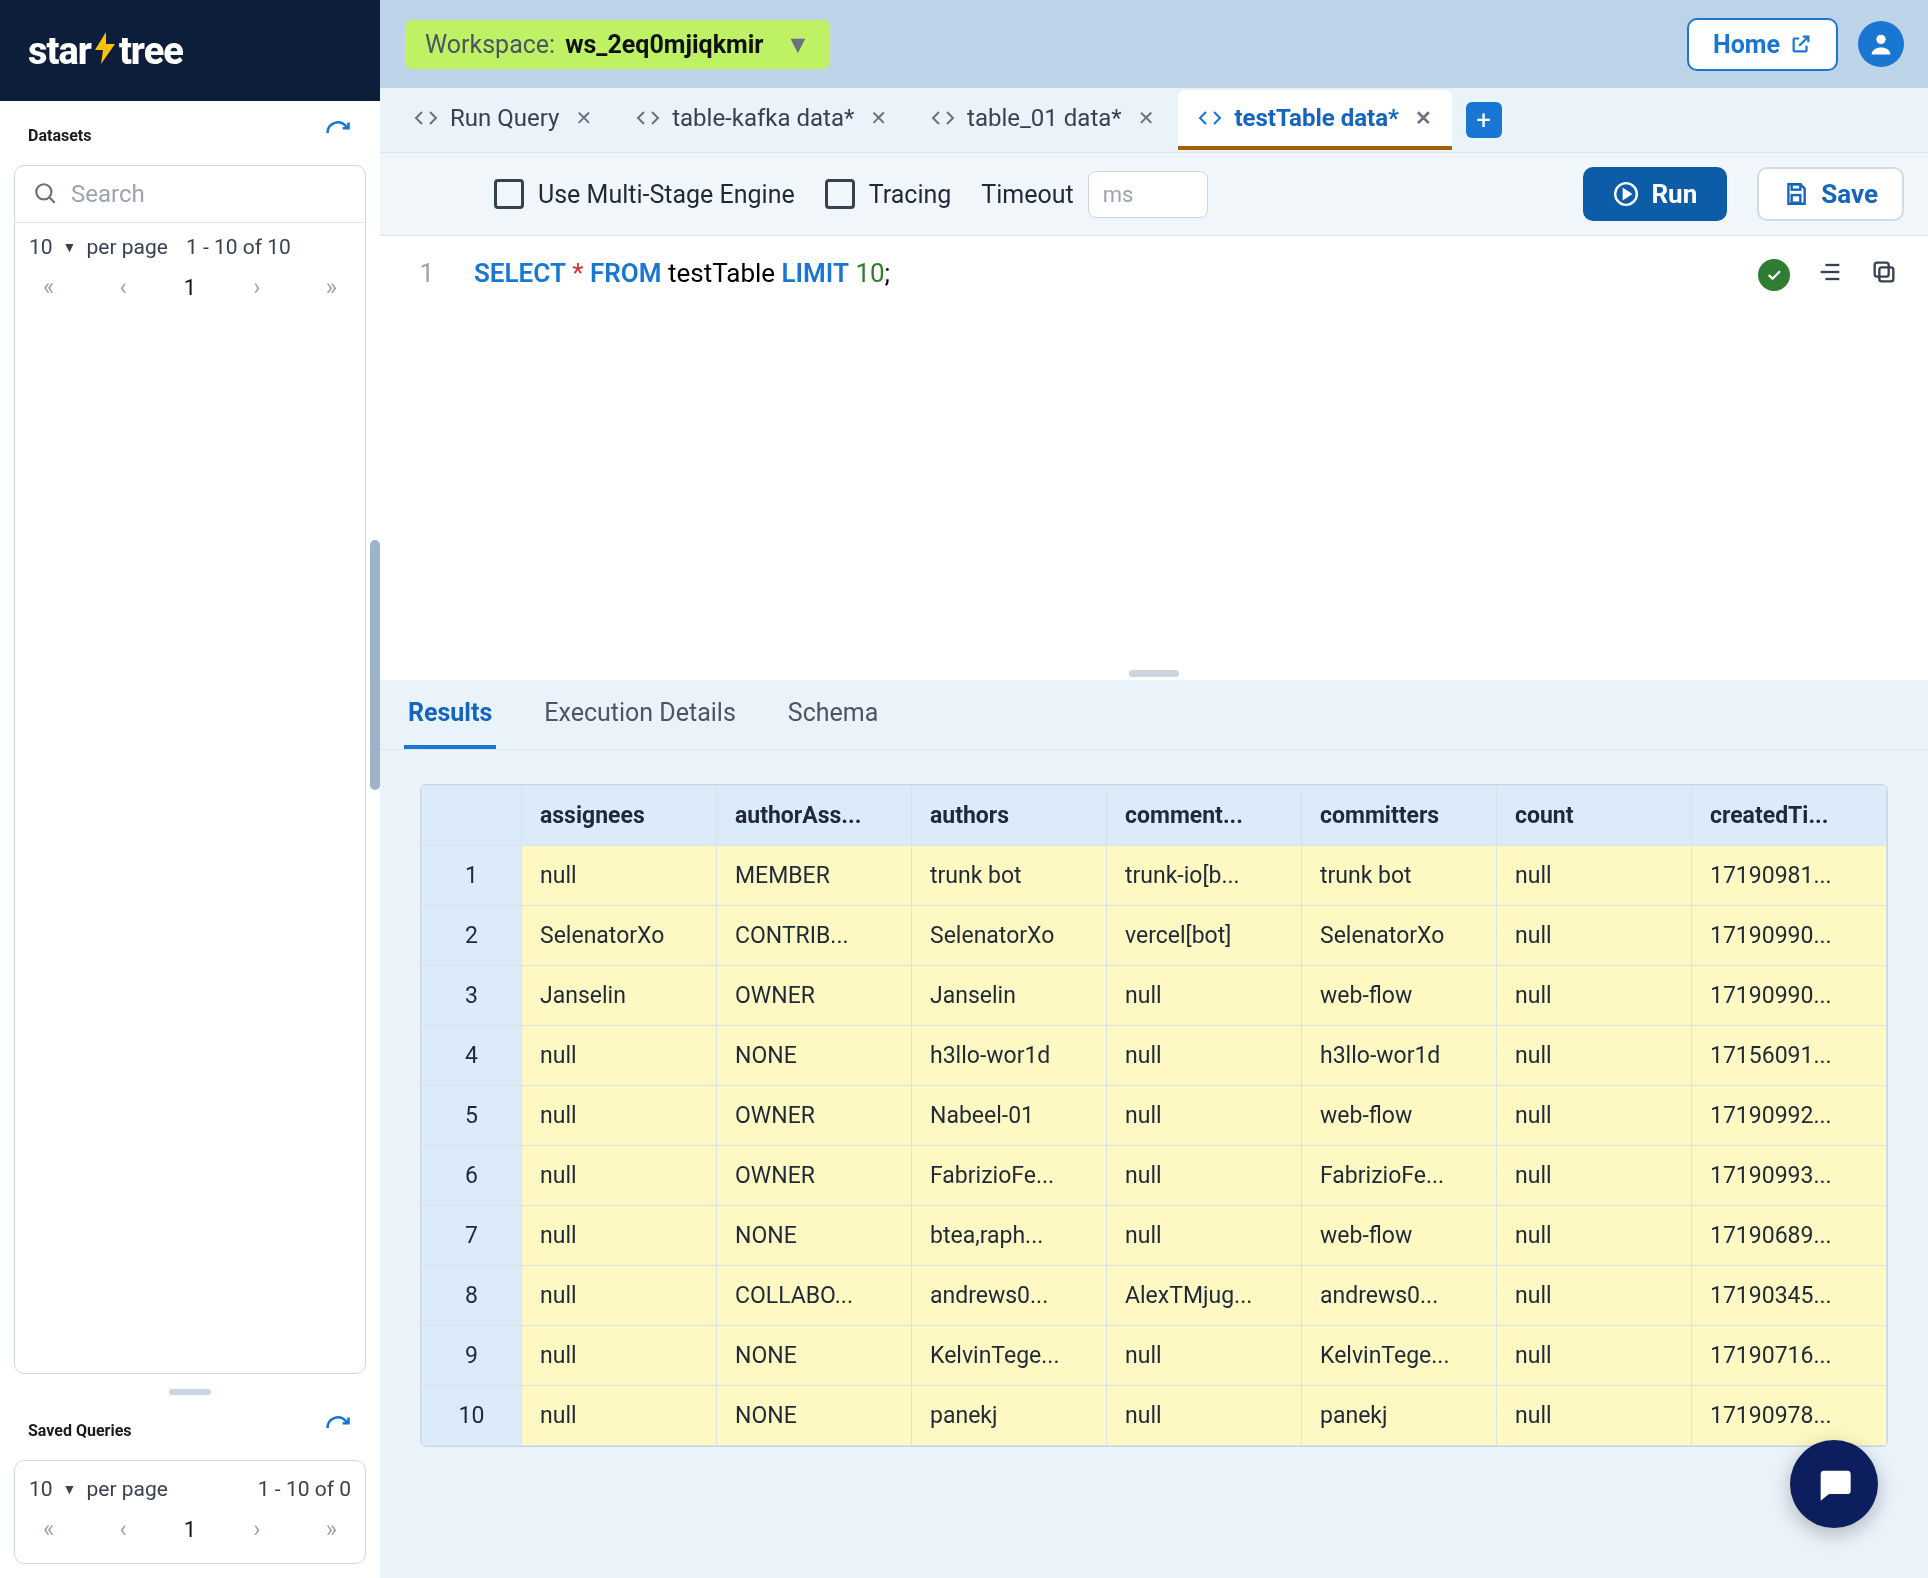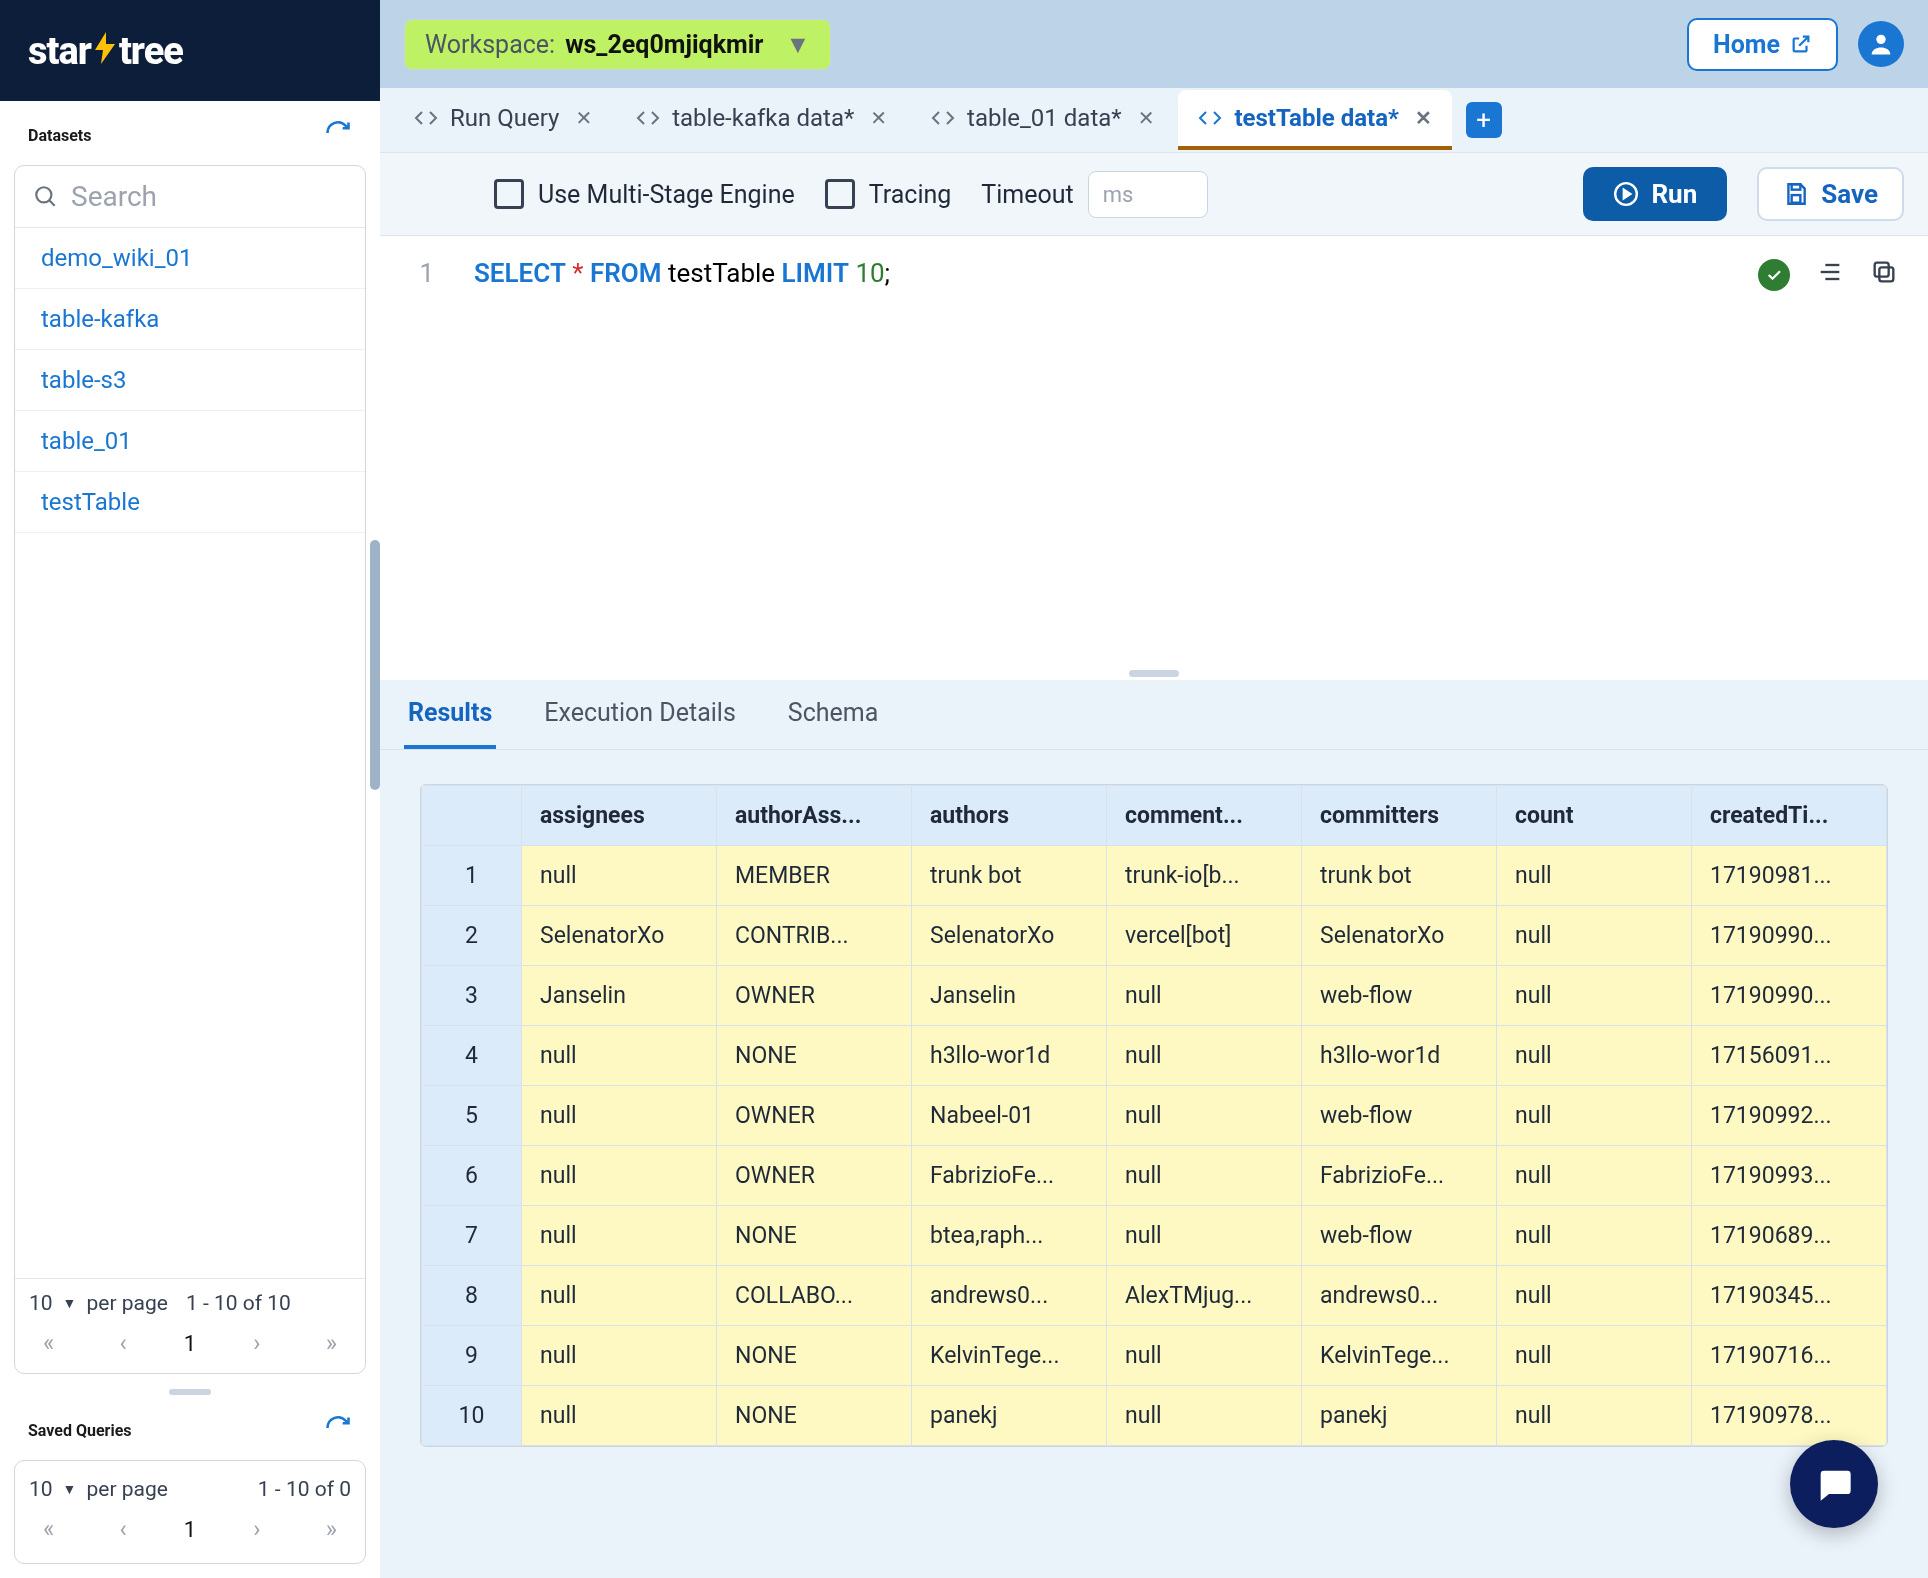--- a/index.html
+++ b/index.html
@@ -13,21 +13,21 @@
 .logo { color: #fff; font-size: 38px; font-weight: 800; letter-spacing: -1px; display: flex; align-items: center; }
 .logo-bolt { color: #ffc107; margin: 0 2px; }
 
 .section-header { display: flex; align-items: center; justify-content: space-between; padding: 18px 28px 14px 28px; }
 .section-title { font-size: 16px; font-weight: 700; color: #1a1a1a; }
 .refresh-icon { color: #1976d2; cursor: pointer; }
 
 .panel { margin: 0 14px 14px 14px; border: 1px solid #d0d7de; border-radius: 10px; display: flex; flex-direction: column; flex: 1; min-height: 0; }
 .search-row { display: flex; align-items: center; padding: 14px 18px; gap: 12px; }
 .search-row svg { color: #6b7280; flex-shrink: 0; }
-.search-input { border: none; outline: none; font-size: 28px; color: #374151; flex: 1; background: transparent; }
+.search-input { border: none; outline: none; font-size: 24px; color: #374151; flex: 1; background: transparent; }
 .search-input::placeholder { color: #9ca3af; }
 
 .dataset-list { flex: 1; overflow: auto; border-top: 1px solid #e5e7eb; }
 .dataset-item { padding: 16px 26px; color: #1976d2; font-size: 24px; border-bottom: 1px solid #eef0f2; cursor: pointer; }
 
 .pager { padding: 12px 14px; border-top: 1px solid #e5e7eb; font-size: 21px; color: #374151; }
 .pager-top { display: flex; align-items: center; gap: 10px; margin-bottom: 10px; }
 .pager-caret { font-size: 14px; color: #374151; }
 .pager-nav { display: flex; align-items: center; justify-content: space-between; padding: 0 6px; }
 .pager-btn { color: #9ca3af; font-size: 24px; cursor: pointer; padding: 4px 8px; }
@@ -131,27 +131,20 @@
     </div>
 
     <div class="panel">
       <div class="search-row">
         <svg width="26" height="26" viewBox="0 0 24 24" fill="none" stroke="currentColor" stroke-width="2">
             <circle cx="10" cy="10" r="7"></circle>
             <line x1="20" y1="20" x2="15" y2="15"></line>
           </svg>
         <input class="search-input" placeholder="Search" style="">
       </div>
-      <div class="dataset-list" id="dataset-list">
-          <div class="dataset-item">demo_wiki_01</div>
-          <div class="dataset-item">table-kafka</div>
-          <div class="dataset-item">table-s3</div>
-          <div class="dataset-item">table_01</div>
-          <div class="dataset-item">testTable</div>
-        </div>
       <div class="pager">
         <div class="pager-top">
           <span>10</span>
           <span class="pager-caret">▼</span>
           <span>per page</span>
           <span style="margin-left:8px;">1 - 10 of 10</span>
         </div>
         <div class="pager-nav">
           <span class="pager-btn">«</span>
           <span class="pager-btn">‹</span>

